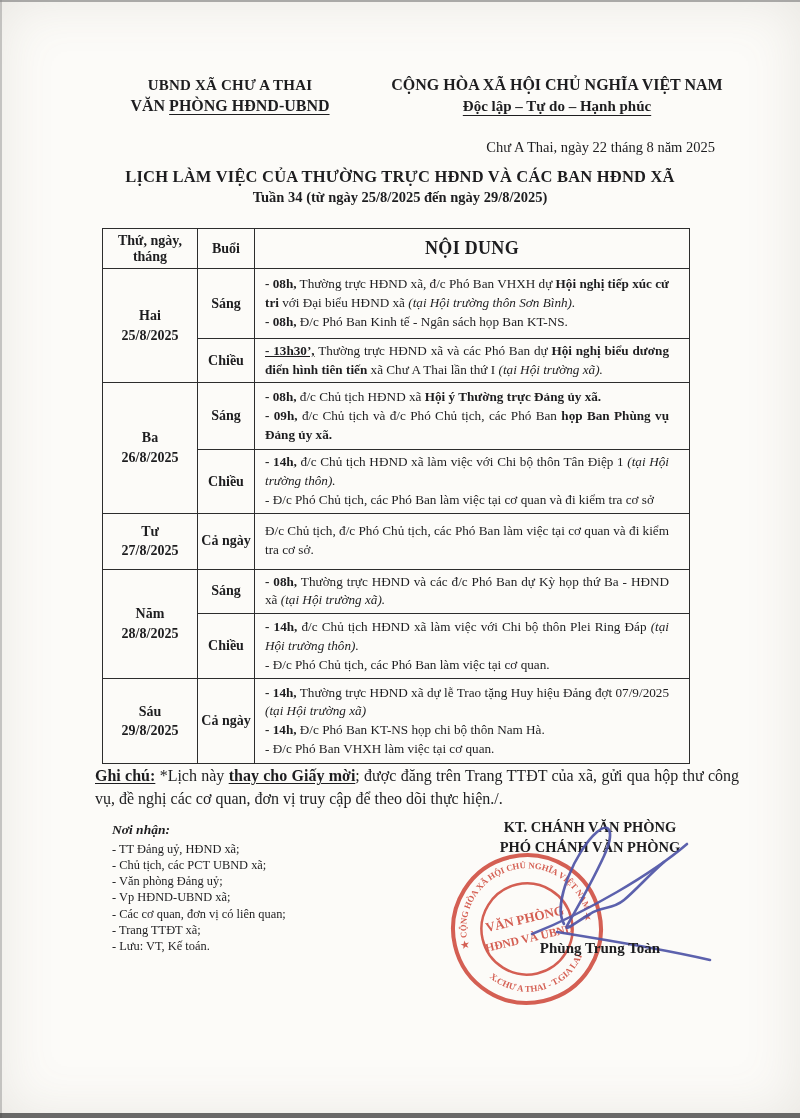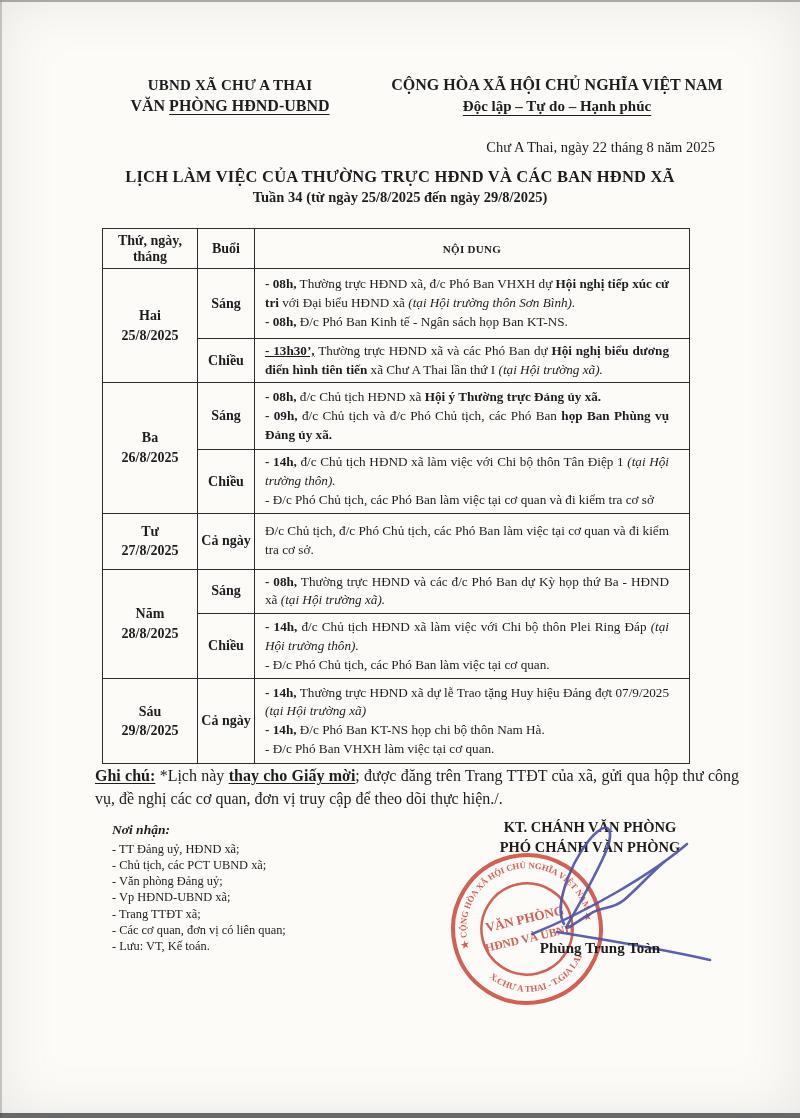--- a/index.html
+++ b/index.html
@@ -24,21 +24,21 @@
 
   .place-date { left:365px; top:139px; width:350px; text-align:right; font-size:14.5px; }
 
   .doc-title { left:0; top:167px; width:800px; text-align:center; }
   .doc-title .main { font-weight:bold; font-size:16.5px; letter-spacing:.2px; }
   .doc-title .sub  { font-weight:bold; font-size:14.5px; margin-top:2px; }
 
   table.sched { position:absolute; left:102px; top:228px; width:588px; border-collapse:collapse; table-layout:fixed; }
   .sched th, .sched td { border:1.6px solid #2d2d2d; vertical-align:middle; }
   .sched th { font-weight:bold; font-size:14px; text-align:center; padding:2px; }
-  .sched th.noidung { font-size:11px; letter-spacing:.3px; }
+  .sched th.noidung { font-size:18px; letter-spacing:.3px; }
   .sched td.day { text-align:center; font-weight:bold; font-size:14px; line-height:1.4; }
   .sched td.sess { text-align:center; font-weight:bold; font-size:14px; padding:2px; }
   .sched td.content { padding:3px 20px 3px 10px; font-size:13.2px; line-height:1.42; text-align:justify; }
   .sched td.content p { margin:0; }
   tr.hh  { height:40px; }
   tr.r1  { height:70px; } tr.r2 { height:40px; }
   tr.r3  { height:67px; } tr.r4 { height:62px; }
   tr.r5  { height:56px; }
   tr.r6  { height:42px; } tr.r7 { height:65px; }
   tr.r8  { height:85px; }
@@ -178,22 +178,22 @@
 
   <div class="abs note"><span style="font-weight: bold; text-decoration: underline; text-underline-offset: 2px;">Ghi chú:</span><span> *Lịch này </span><span style="font-weight: bold; text-decoration: underline; text-underline-offset: 2px;">thay cho Giấy mời</span><span>; được đăng trên Trang TTĐT của xã, gửi qua hộp thư công vụ, đề nghị các cơ quan, đơn vị truy cập để theo dõi thực hiện./.</span></div>
 
   <div class="abs recipients">
     <div class="rt">Nơi nhận:</div>
     <ul>
       <li>- TT Đảng uỷ, HĐND xã;</li>
       <li>- Chủ tịch, các PCT UBND xã;</li>
       <li>- Văn phòng Đảng uỷ;</li>
       <li>- Vp HĐND-UBND xã;</li>
+      <li>- Các cơ quan, đơn vị có liên quan;</li>
       <li>- Trang TTĐT xã;</li>
-      <li>- Các cơ quan, đơn vị có liên quan;</li>
       <li>- Lưu: VT, Kế toán.</li>
     </ul>
   </div>
 
   <div class="abs sigblock">
     <div class="s1">KT. CHÁNH VĂN PHÒNG</div>
     <div class="s2">PHÓ CHÁNH VĂN PHÒNG</div>
   </div>
 
   <svg class="abs stamp" viewBox="0 0 160 160">

